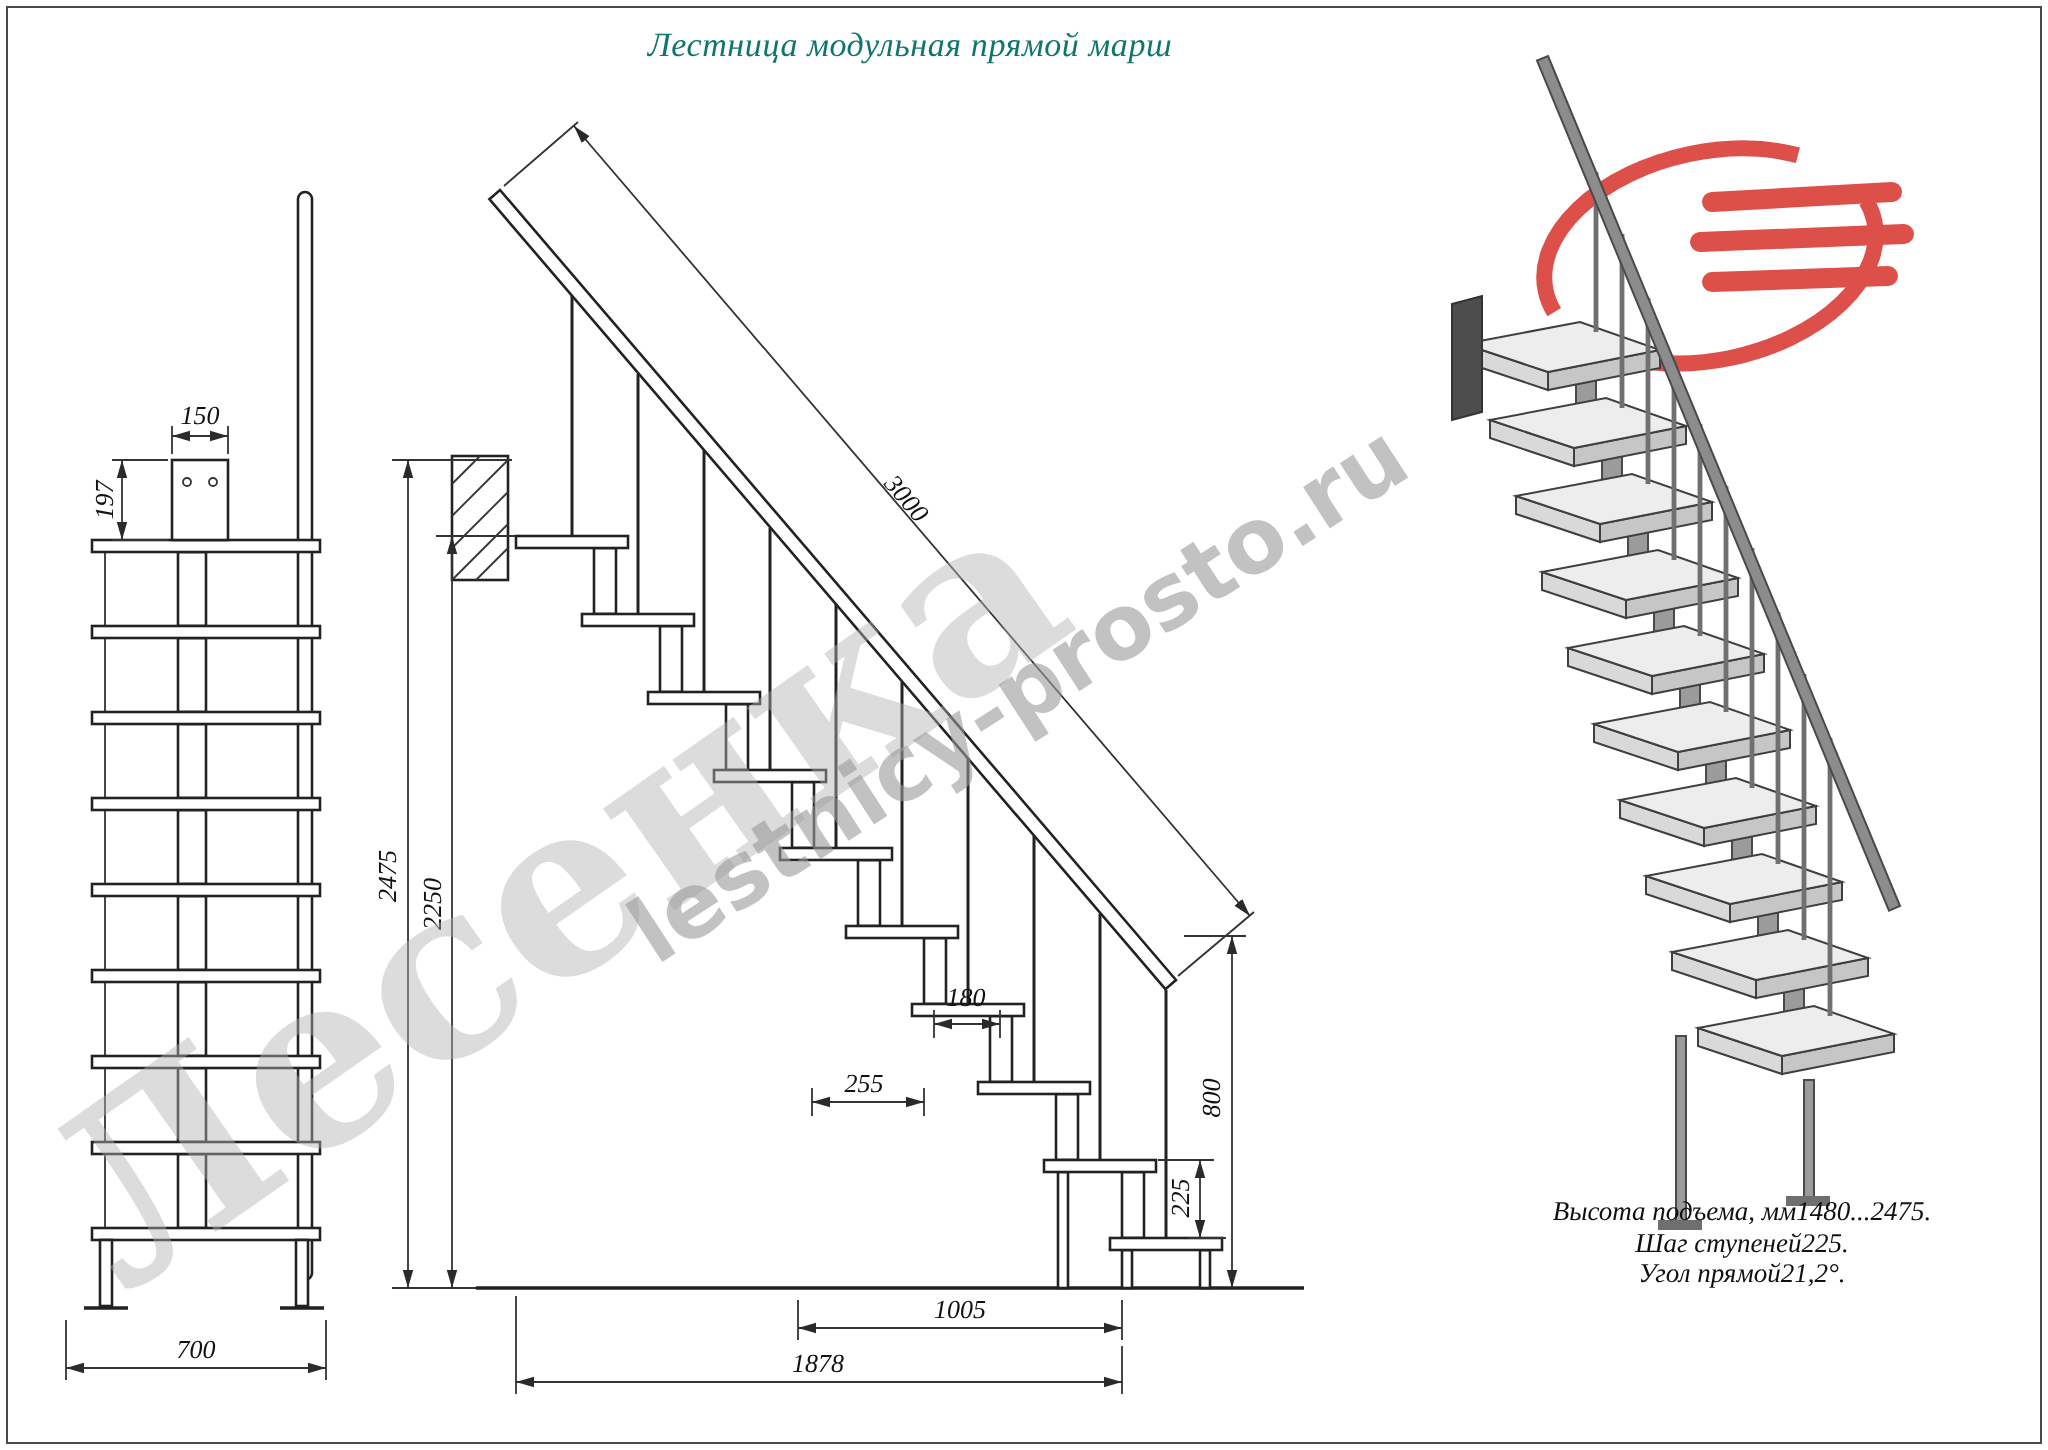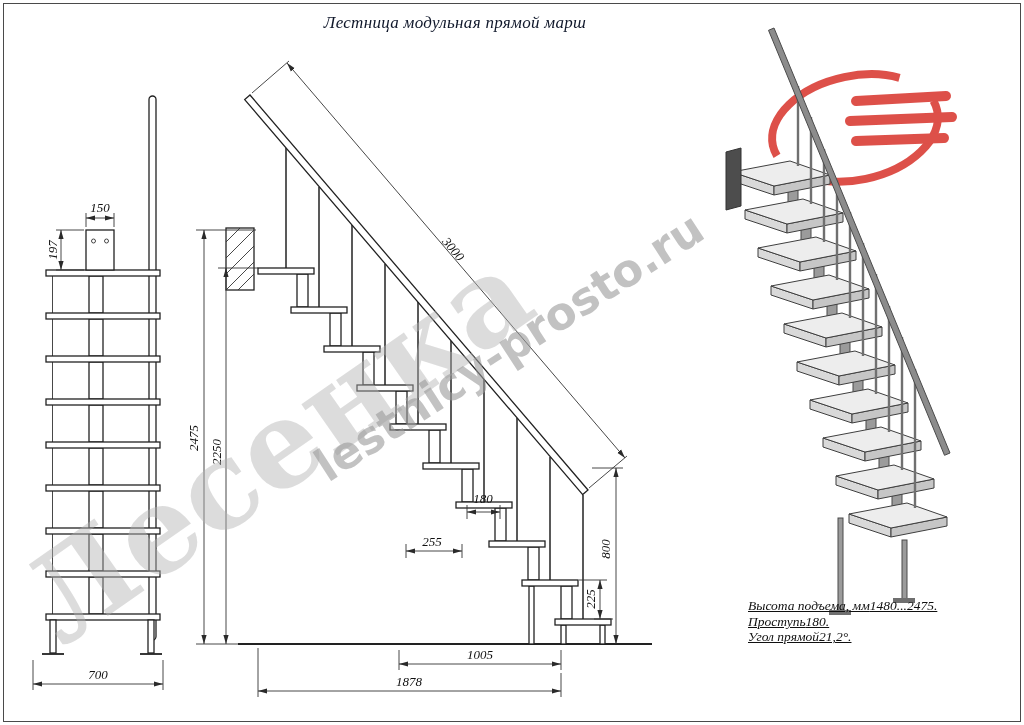--- a/index.html
+++ b/index.html
@@ -5,27 +5,27 @@
   html,body { margin:0; padding:0; }
   body {
     width:1024px; height:725px; position:relative; overflow:hidden;
     background:#ffffff;
     font-family:"Liberation Serif", serif;
   }
   .frame { position:absolute; inset:3px; border:1px solid #4a4a4a; pointer-events:none; }
   svg.draw { position:absolute; left:0; top:0; }
   .title {
     position:absolute; left:150px; top:13px; width:610px; text-align:center;
-    font-style:italic; font-size:17px; color:#0f172a; letter-spacing:.3px;
+    font-style:italic; font-size:17px; color:#0f766e; letter-spacing:.3px;
   }
   .specs {
     position:absolute; left:748px; top:598px; width:246px;
     font-style:italic; font-size:13.5px; color:#101010;
   }
-  .specs .row { display:flex; justify-content:flex-start; line-height:15.7px;text-decoration:underline; }
+  .specs .row { display:flex; justify-content:center; line-height:15.7px; }
   .specs .val { text-align:right; }
 
   
   .s   { fill:#ffffff; stroke:#222222; stroke-width:1.3; }
   .d   { stroke:#333333; stroke-width:0.9; fill:none; }
   .dt  { font:italic 13px "Liberation Serif", serif; fill:#111111; text-anchor:middle; }
   .bal { stroke:#222222; stroke-width:1.5; }
   .s2  { stroke:#222222; stroke-width:1.8; }
   .tt  { fill:#ededed; stroke:#3f3f3f; stroke-width:1; }
   .tf  { fill:#c6c6c6; stroke:#3f3f3f; stroke-width:1; }
@@ -297,20 +297,20 @@
 </svg>
 
 <div class="title">Лестница модульная прямой марш</div>
 
 <div class="specs">
   <div class="row">
     <span class="lbl">Высота подъема, мм</span>
     <span class="val">1480...2475.</span>
   </div>
   <div class="row">
-    <span class="lbl">Проступь</span>
-    <span class="val">180.</span>
+    <span class="lbl">Шаг ступеней</span>
+    <span class="val">225.</span>
   </div>
   <div class="row">
     <span class="lbl">Угол прямой</span>
     <span class="val">21,2°.</span>
   </div>
 </div>
 
 </body></html>

